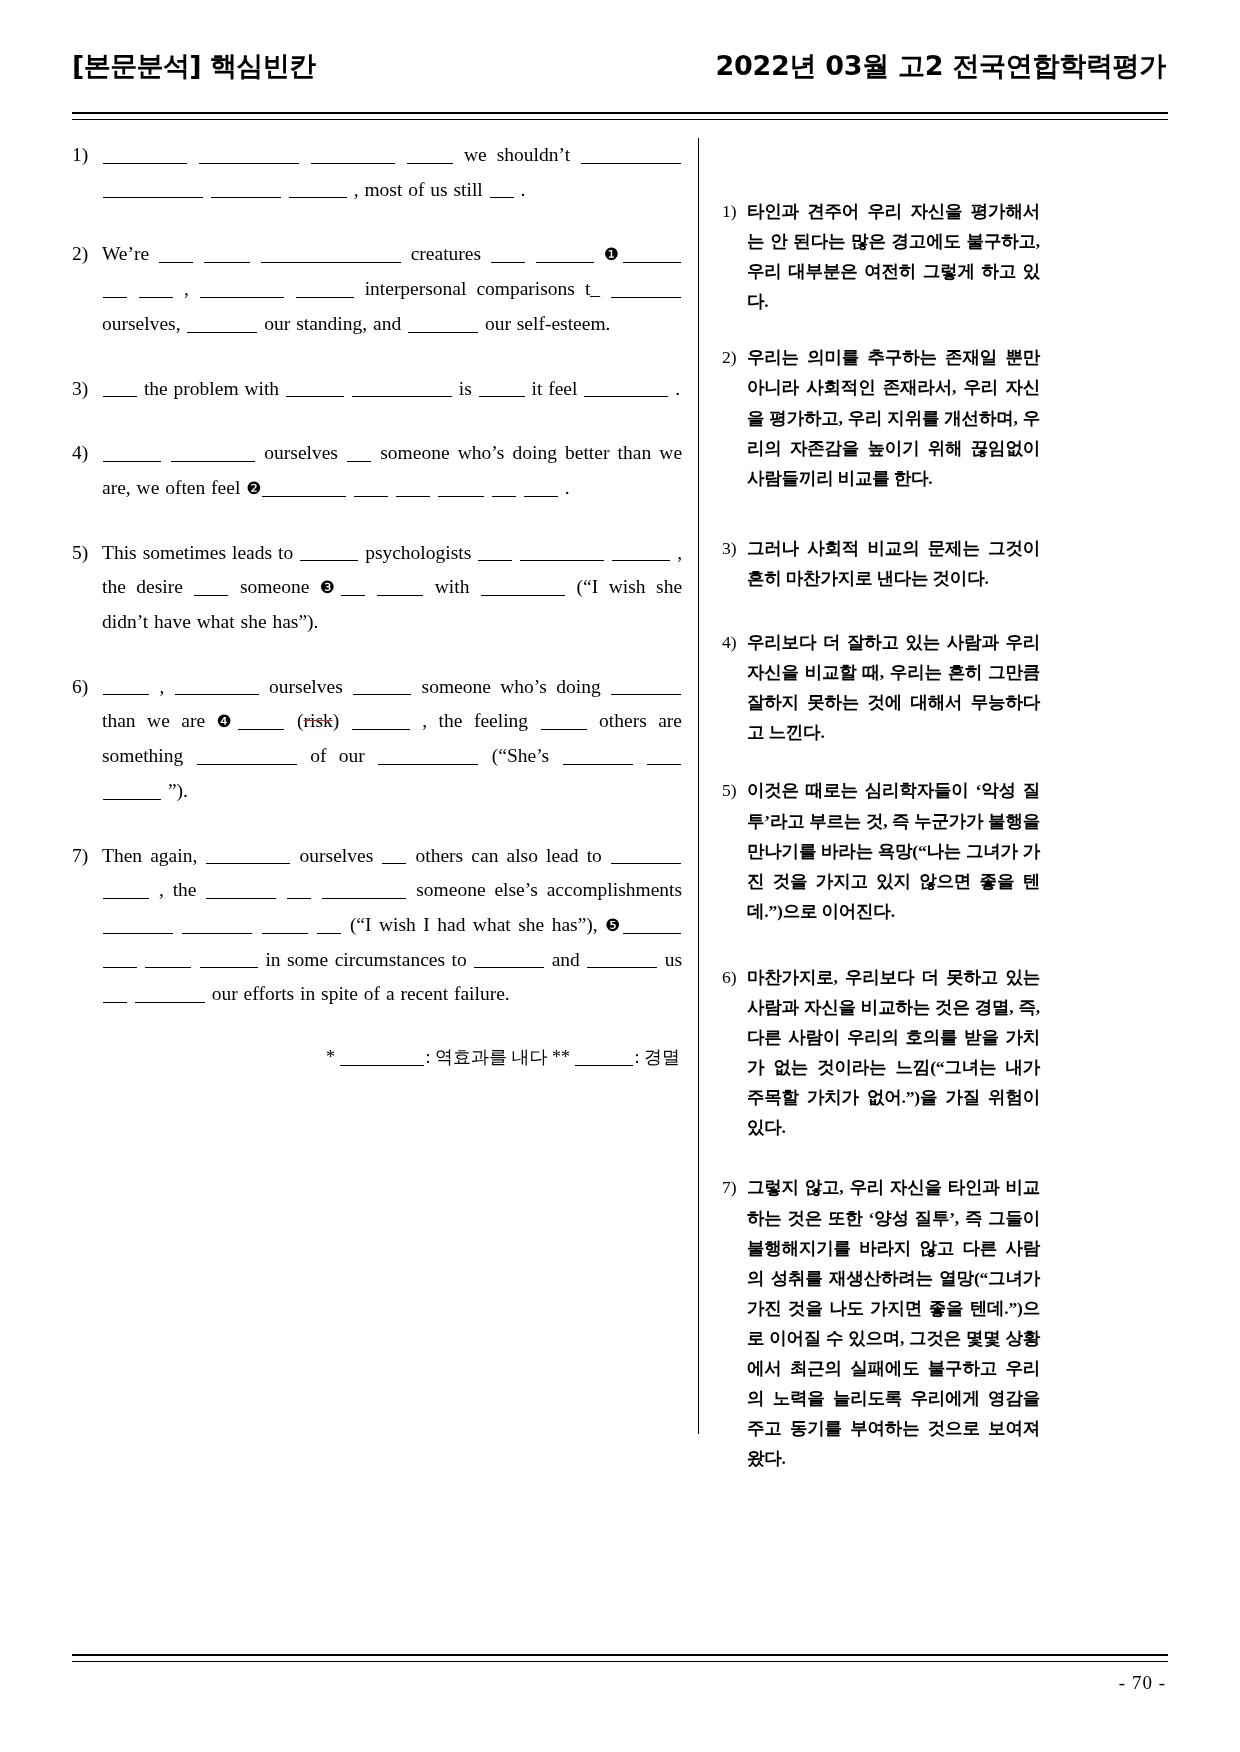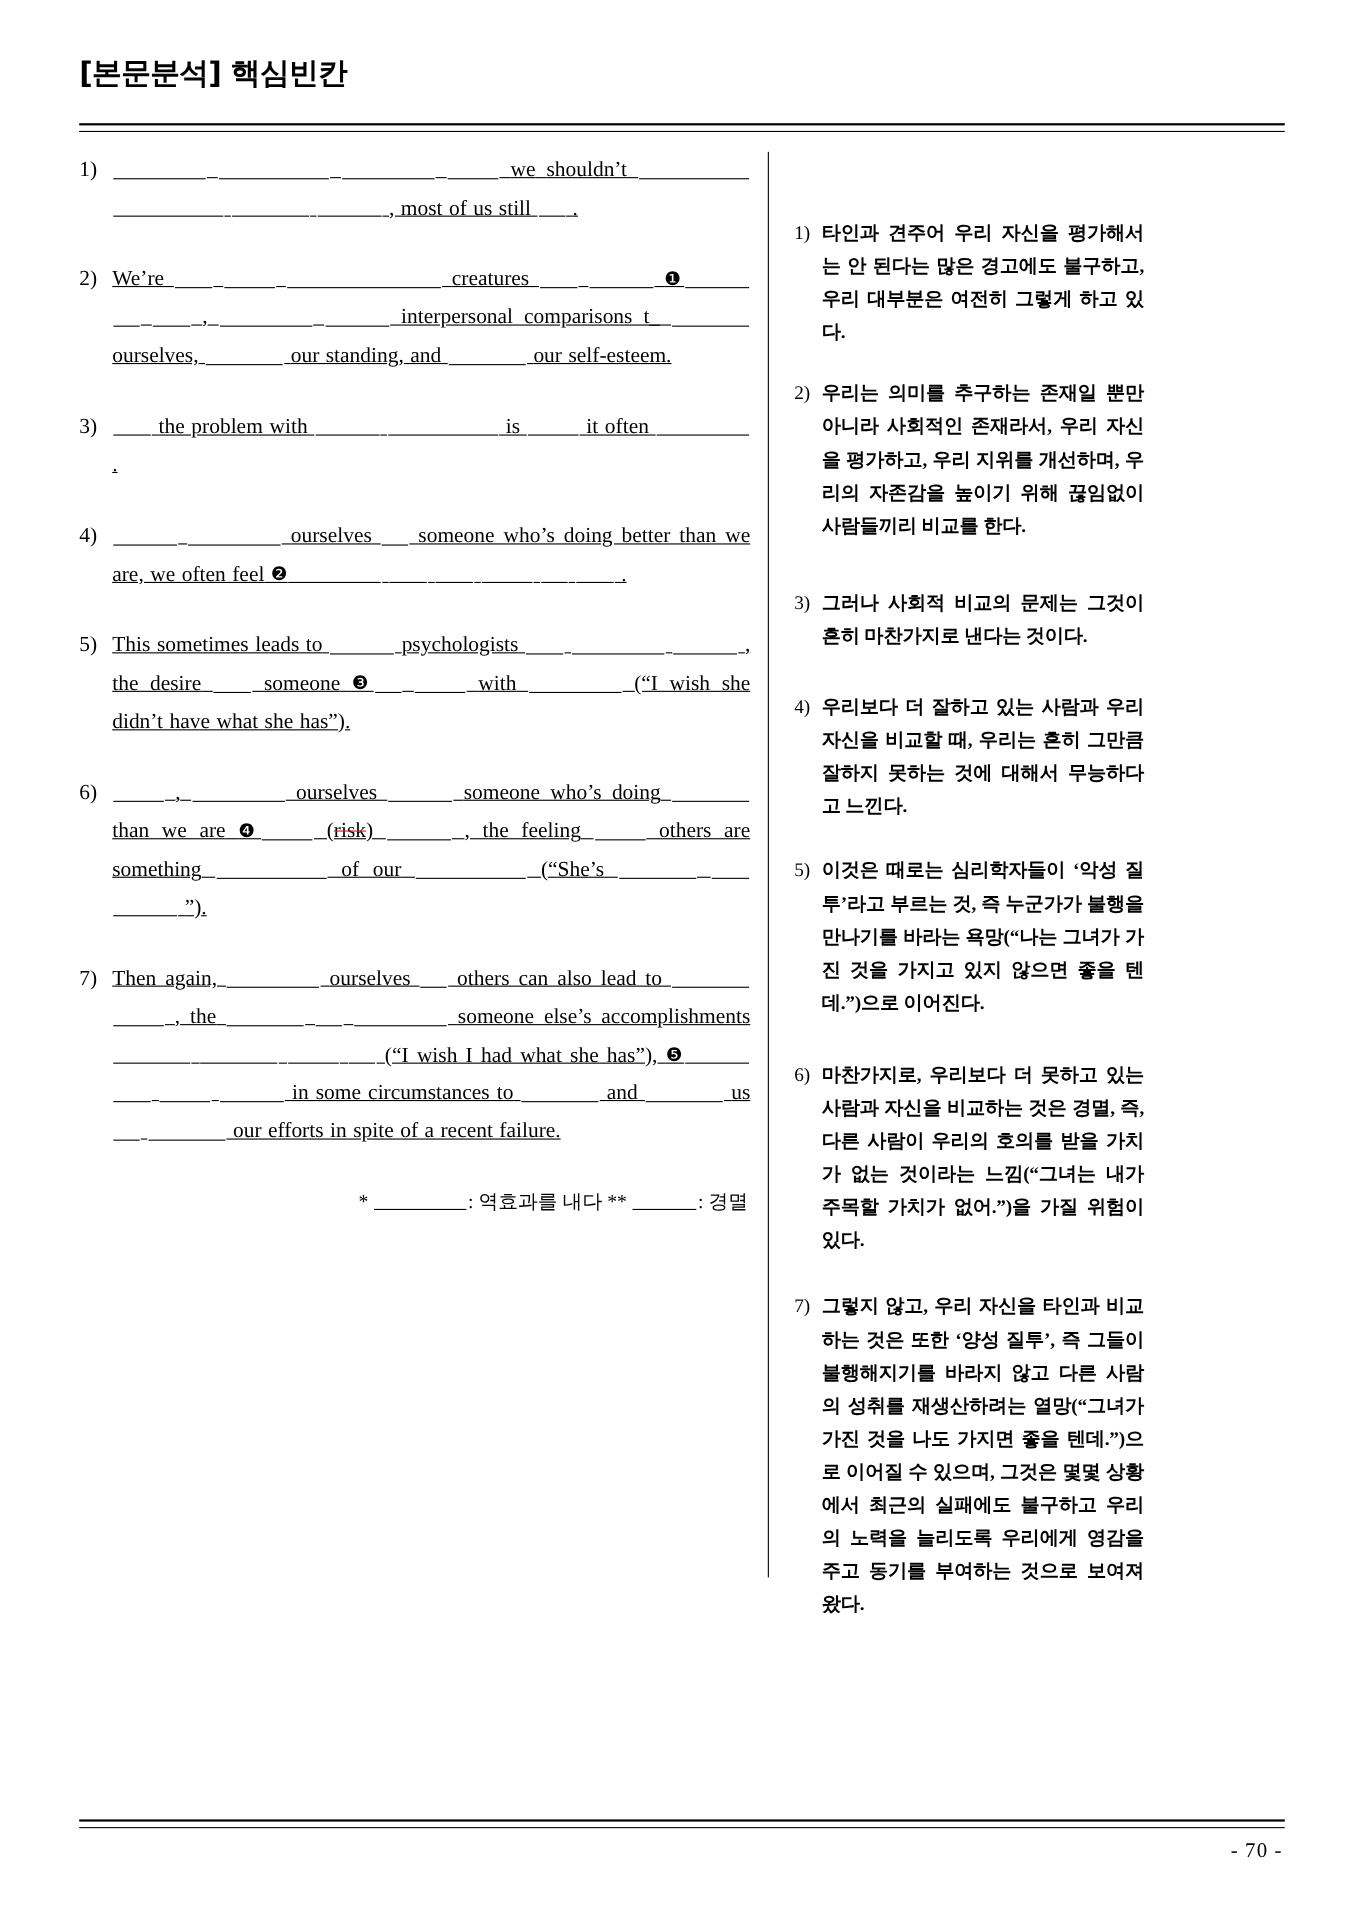--- a/index.html
+++ b/index.html
@@ -118,21 +118,20 @@
     flex: 0 0 auto;
     width: 30px;
     font-size: 19.5px;
     line-height: 1.78;
   }
   .item .body {
     flex: 1 1 auto;
     text-align: justify;
     text-align-last: left;
     word-spacing: 1px;
-    text-decoration: underline;
   }
   .item.j .body { text-align: justify; }
 
   
   .bl {
     display: inline-block;
     border-bottom: 1.4px solid #000;
     height: 0.95em;
     vertical-align: -0.14em;
     margin: 0 1px;
@@ -194,38 +193,39 @@
     font-weight: bold;
   }
 </style>
 </head>
 <body>
 
 <div class="page">
 
   <div class="header">
     <div class="header-left">[본문분석] 핵심빈칸</div>
+    <div class="header-right">2022년 03월 고2 전국연합학력평가</div>
   </div>
   <div class="rule-top"></div>
 
   <div class="divider"></div>
 
   <div class="left-col">
     <div id="left-items">
         <div class="item j">
           <div class="num">1)</div>
           <div class="body"><span class="bl w6"></span> <span class="bl w7"></span> <span class="bl w6"></span> <span class="bl w3"></span> <span>we</span> <span>shouldn’t</span> <span class="bl w7"></span> <span class="bl w7"></span> <span class="bl w5"></span> <span class="bl w4"></span> <span>, most of us still</span> <span class="bl w1"></span> <span>.</span> </div>
         </div>
         <div class="item j">
           <div class="num">2)</div>
           <div class="body"><span>We’re</span> <span class="bl w2"></span> <span class="bl w3"></span> <span class="bl w9"></span> <span>creatures</span> <span class="bl w2"></span> <span class="bl w4"></span> <span class="circ">❶</span><span class="bl w4"></span> <span class="bl w1"></span> <span class="bl w2"></span> <span>,</span> <span class="bl w6"></span> <span class="bl w4"></span> <span>interpersonal comparisons t_</span> <span class="bl w5"></span> <span>ourselves,</span> <span class="bl w5"></span> <span>our standing, and</span> <span class="bl w5"></span> <span>our self-esteem.</span> </div>
         </div>
         <div class="item j">
           <div class="num">3)</div>
-          <div class="body"><span class="bl w2"></span> <span>the problem with</span> <span class="bl w4"></span> <span class="bl w7"></span> <span>is</span> <span class="bl w3"></span> <span>it often</span> <span class="bl w6"></span> <span>.</span> </div>
+          <div class="body"><span class="bl w2"></span> <span>the problem with</span> <span class="bl w4"></span> <span class="bl w7"></span> <span>is</span> <span class="bl w3"></span> <span>it feel</span> <span class="bl w6"></span> <span>.</span> </div>
         </div>
         <div class="item j">
           <div class="num">4)</div>
           <div class="body"><span class="bl w4"></span> <span class="bl w6"></span> <span>ourselves</span> <span class="bl w1"></span> <span>someone who’s doing better than we are, we often feel</span> <span class="circ">❷</span><span class="bl w6"></span> <span class="bl w2"></span> <span class="bl w2"></span> <span class="bl w3"></span> <span class="bl w1"></span> <span class="bl w2"></span> <span>.</span> </div>
         </div>
         <div class="item j">
           <div class="num">5)</div>
           <div class="body"><span>This sometimes leads to</span> <span class="bl w4"></span> <span>psychologists</span> <span class="bl w2"></span> <span class="bl w6"></span> <span class="bl w4"></span> <span>, the desire</span> <span class="bl w2"></span> <span>someone</span> <span class="circ">❸</span><span class="bl w1"></span> <span class="bl w3"></span> <span>with</span> <span class="bl w6"></span> <span>(“I wish she didn’t have what she has”).</span> </div>
         </div>
         <div class="item j">

